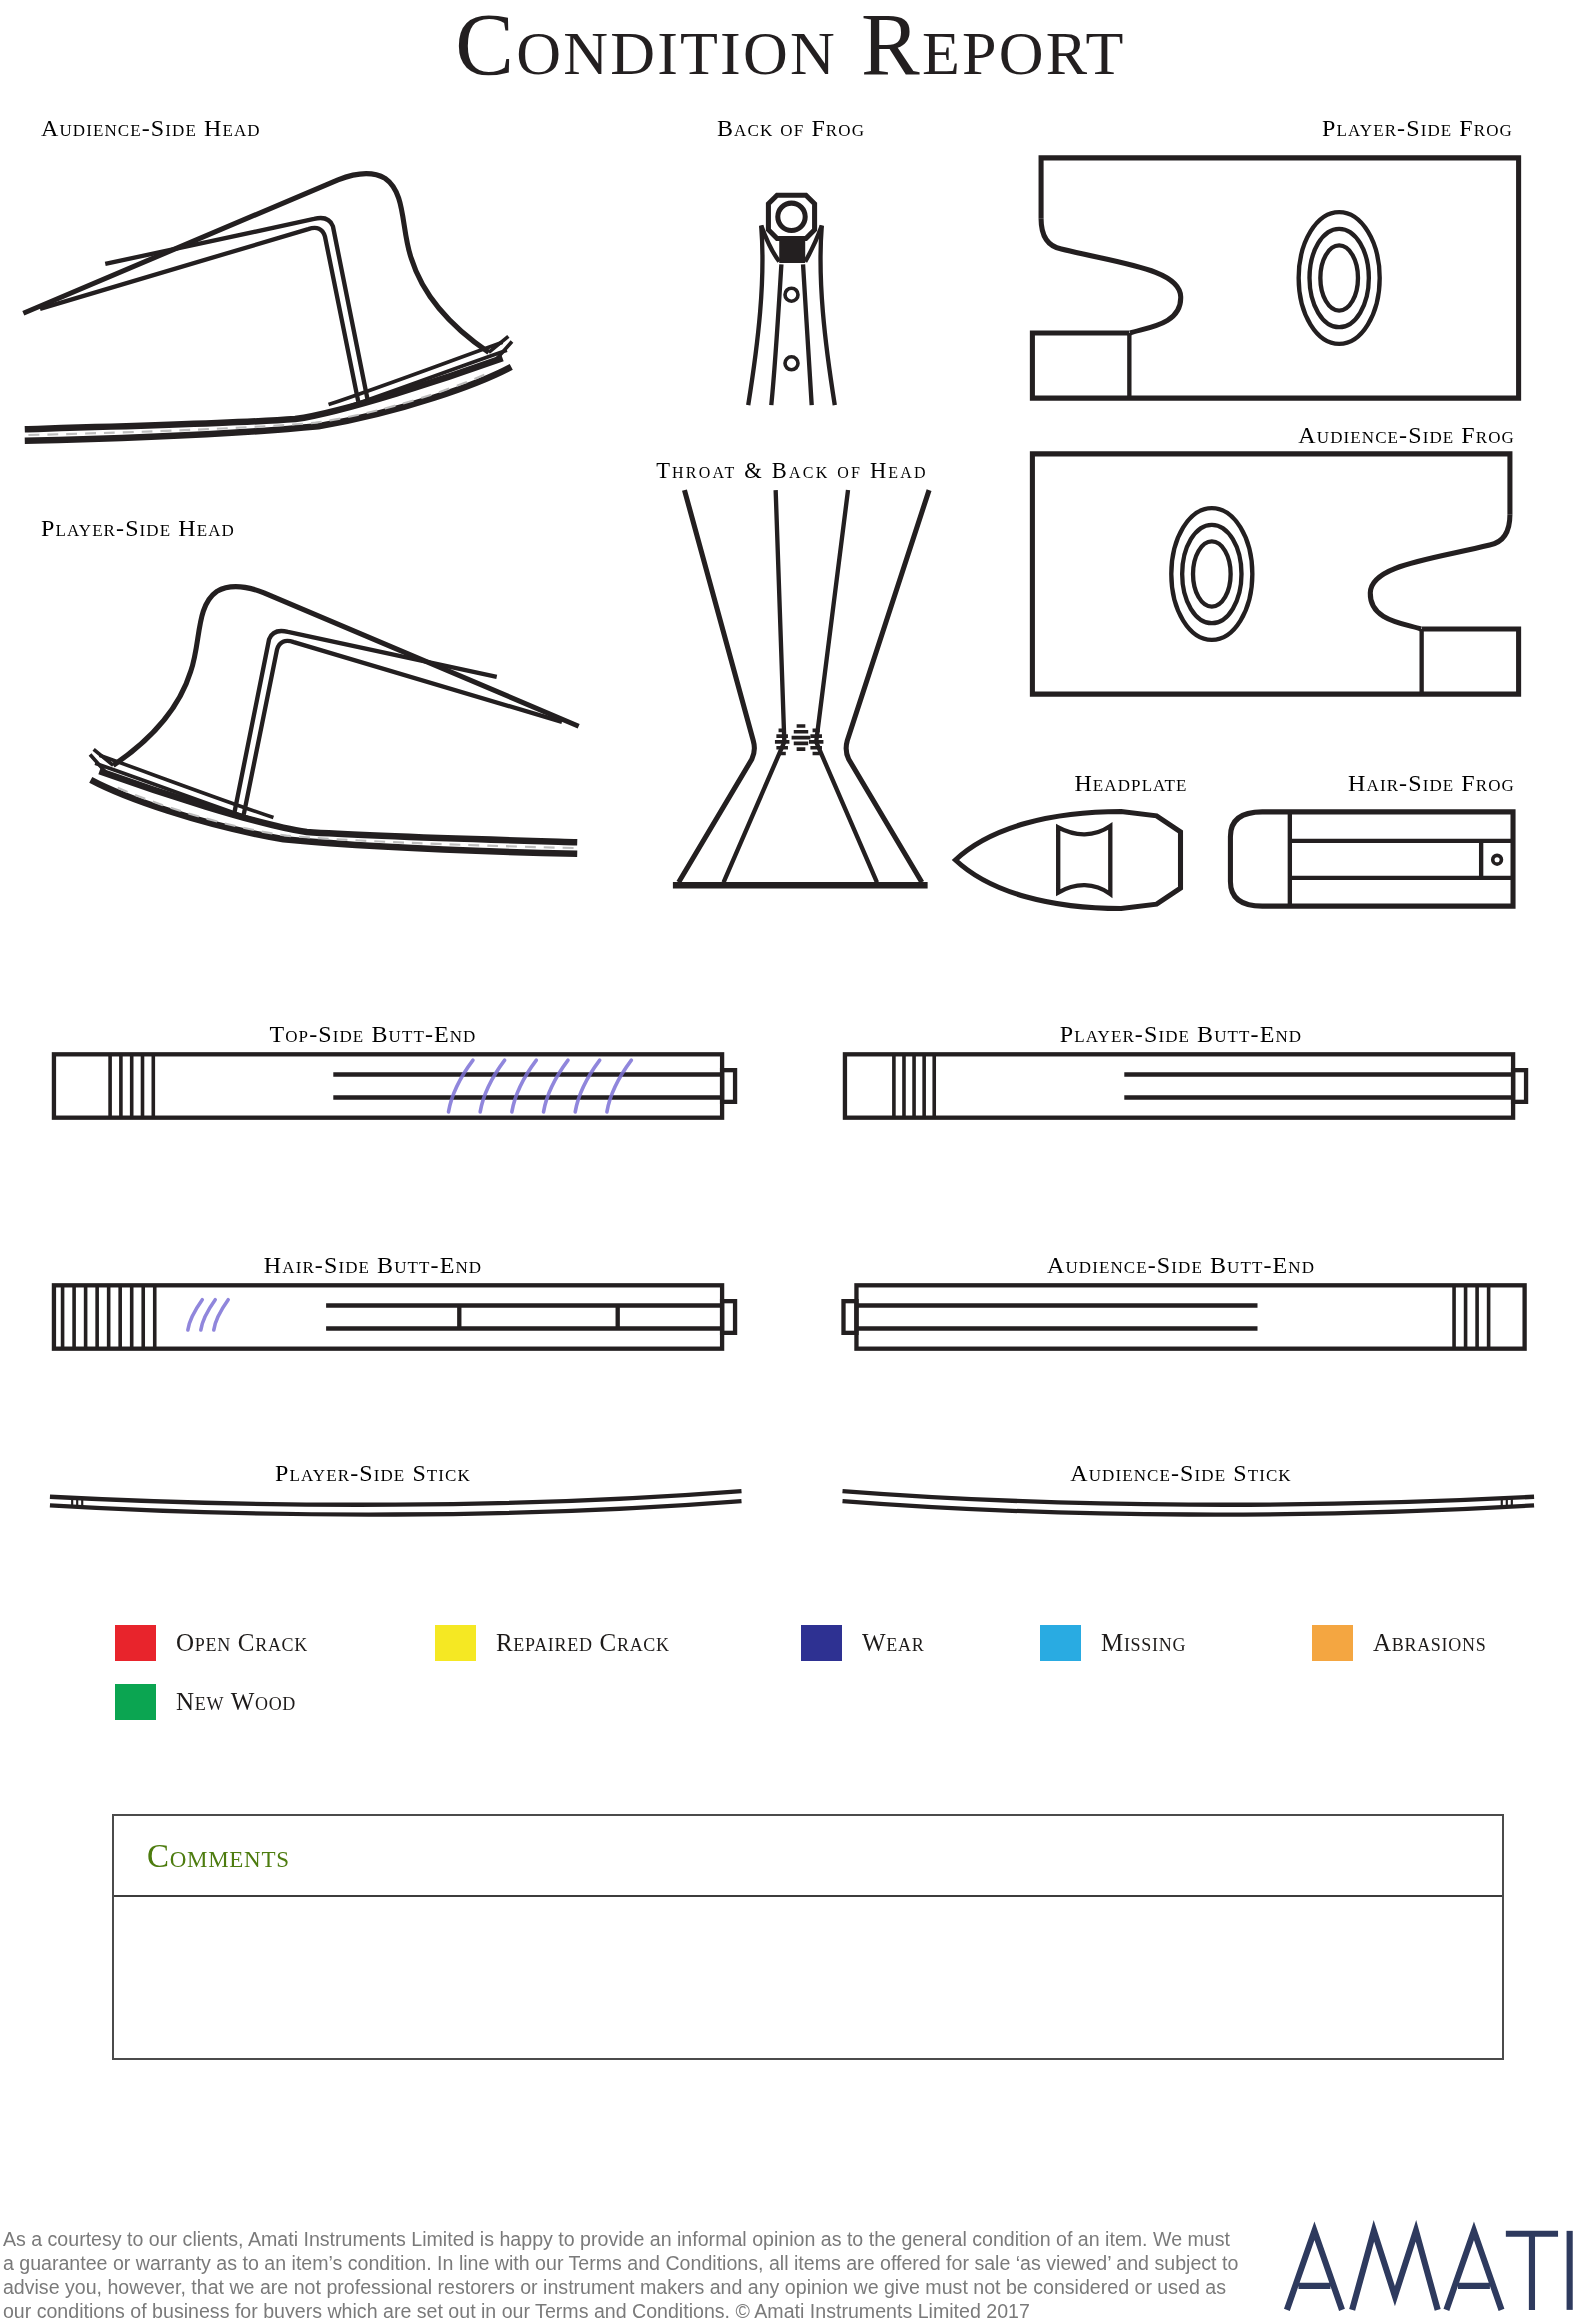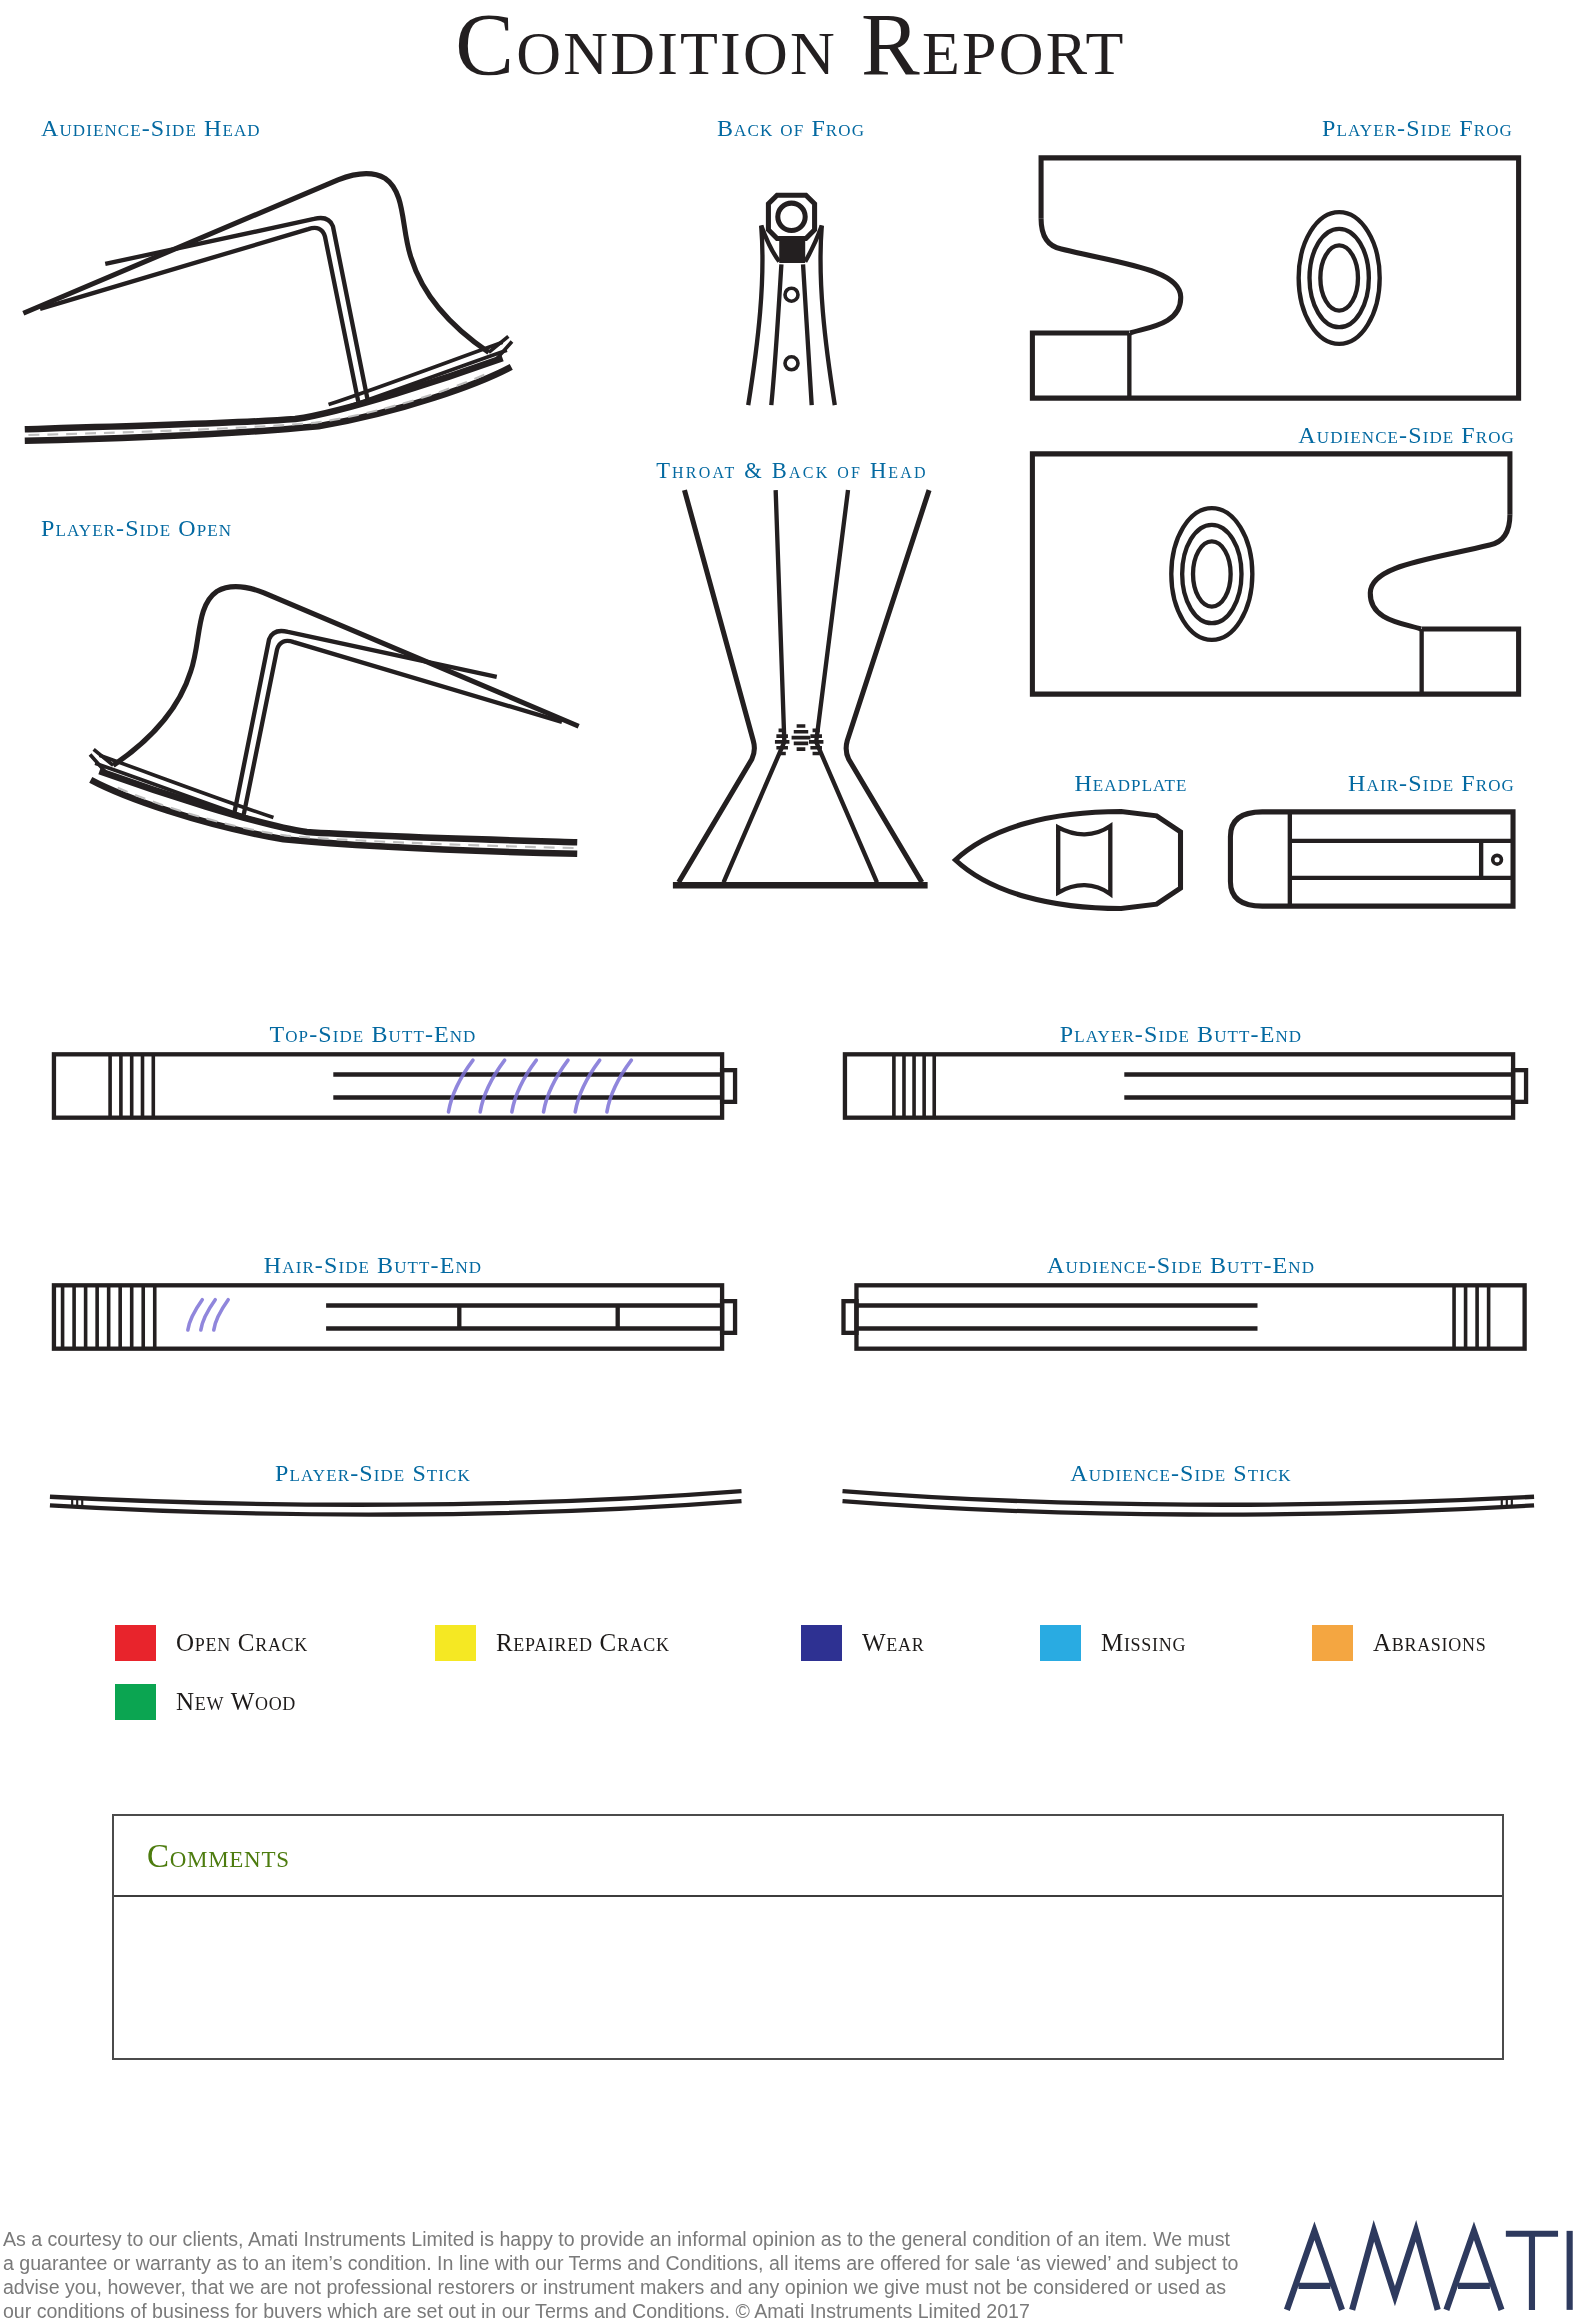--- a/index.html
+++ b/index.html
@@ -1,21 +1,21 @@
 <!DOCTYPE html>
 <html style="font-size:11.6px"><head>
 <meta charset="utf-8">
 <style>
   html,body{margin:0;padding:0;background:#ffffff;}
   body{width:1581px;height:2319px;position:relative;overflow:hidden;
        font-family:"Liberation Serif",serif;color:#231f20;}
   .abs{position:absolute;}
   .title{width:1581px;text-align:center;top:-5.8px;left:0;
          font-variant:small-caps;font-size:88px;letter-spacing:2.2px;color:#231f20;}
-  .seclabel{font-variant:small-caps;font-size:24px;letter-spacing:1.1px;color:#0369a1;white-space:nowrap;}
+  .seclabel{font-variant:small-caps;font-size:24px;letter-spacing:1.1px;color:#000000;white-space:nowrap;}
   .ctr{text-align:center;}
   .rgt{text-align:right;}
   svg{display:block;overflow:visible;}
   .ln{fill:none;stroke:#231f20;stroke-width:6;stroke-linecap:butt;}
   .ln7{fill:none;stroke:#231f20;stroke-width:7;}
   .ln5{fill:none;stroke:#231f20;stroke-width:5;}
   .ln9{fill:none;stroke:#231f20;stroke-width:9;}
   .dash{fill:none;stroke:#bdbdbd;stroke-width:3;stroke-dasharray:15 11;}
   .mark{fill:none;stroke-width:5;stroke-linecap:round;opacity:.85;}
   .legend-item{position:absolute;height:36px;}
@@ -35,21 +35,21 @@
 </style>
 </head>
 <body>
 
 <div class="abs title">Condition Report</div>
 
 <div class="abs seclabel" style="left:41px;top:115px;">Audience-Side Head</div>
 <div class="abs seclabel ctr" style="left:646px;top:115px;width:290px;">Back of Frog</div>
 <div class="abs seclabel rgt" style="right:68px;top:115px;">Player-Side Frog</div>
 <div class="abs seclabel rgt" style="right:66px;top:422px;">Audience-Side Frog</div>
-<div class="abs seclabel" style="left:41px;top:515px;">Player-Side Open</div>
+<div class="abs seclabel" style="left:41px;top:515px;">Player-Side Head</div>
 <div class="abs seclabel ctr" style="left:647px;top:458px;width:290px;letter-spacing:2.2px;font-size:22.5px;text-align:center;">Throat &amp; Back of Head</div>
 <div class="abs seclabel ctr" style="left:986px;top:770px;width:290px;">Headplate</div>
 <div class="abs seclabel rgt" style="right:66px;top:770px;">Hair-Side Frog</div>
 <div class="abs seclabel ctr" style="left:228px;top:1021px;width:290px;">Top-Side Butt-End</div>
 <div class="abs seclabel ctr" style="left:1036px;top:1021px;width:290px;">Player-Side Butt-End</div>
 <div class="abs seclabel ctr" style="left:228px;top:1252px;width:290px;">Hair-Side Butt-End</div>
 <div class="abs seclabel ctr" style="left:1036px;top:1252px;width:290px;">Audience-Side Butt-End</div>
 <div class="abs seclabel ctr" style="left:228px;top:1460px;width:290px;">Player-Side Stick</div>
 <div class="abs seclabel ctr" style="left:1036px;top:1460px;width:290px;">Audience-Side Stick</div>
 

